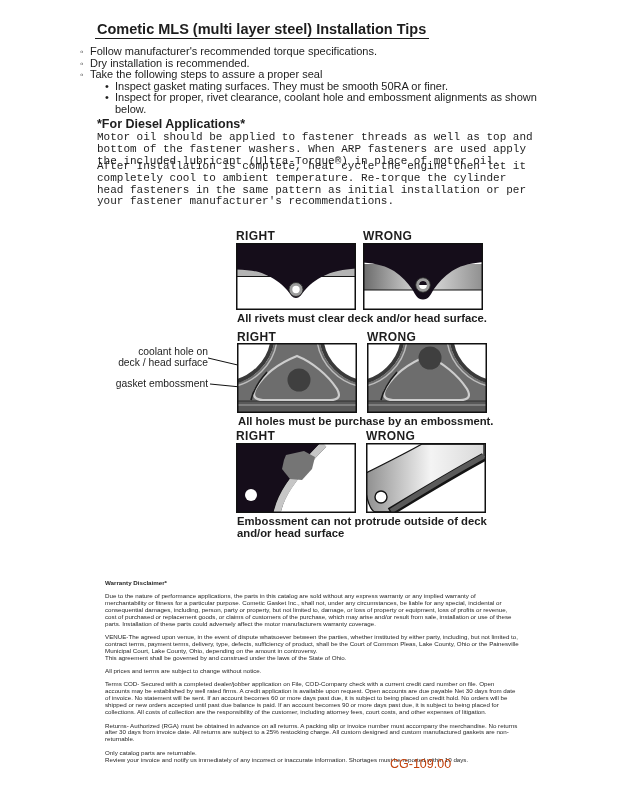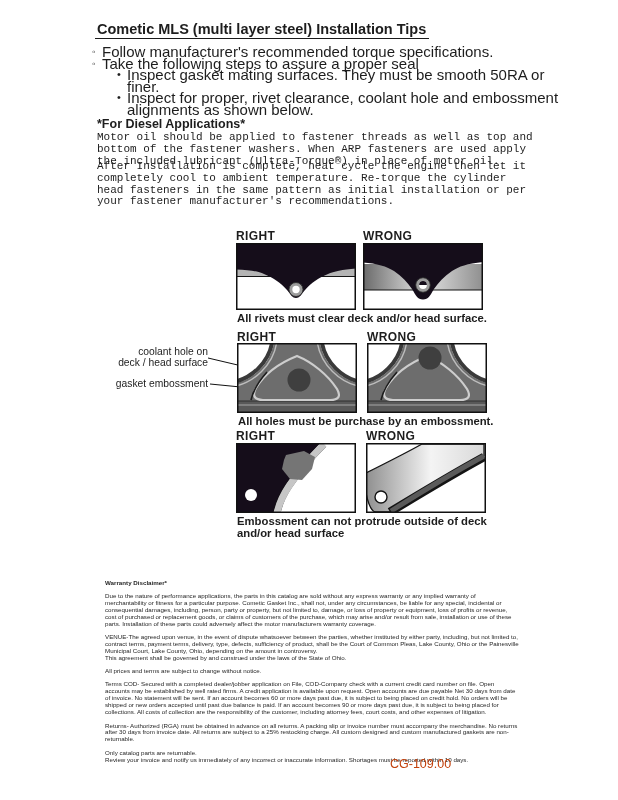--- a/index.html
+++ b/index.html
@@ -1,20 +1,20 @@
 <!DOCTYPE html>
 <html><head>
 <meta charset="utf-8">
 <style>
   html,body{margin:0;padding:0;background:#ffffff;}
   .page{position:relative;width:618px;height:800px;background:#ffffff;overflow:hidden;
         font-family:"Liberation Sans","DejaVu Sans",sans-serif;color:#1d1d1d;border-radius:10px;}
   .title{position:absolute;left:97px;top:21px;font-size:14.5px;font-weight:700;
          border-bottom:1.6px solid #1a1a1a;padding:0 3px 1px 2px;margin-left:-2px;}
-  .tips{position:absolute;left:92px;top:46px;font-size:15px;line-height:11.6px;width:470px;}
+  .tips{position:absolute;left:80px;top:46px;font-size:11px;line-height:11.6px;width:470px;}
   .tip{position:relative;padding-left:10px;}
   .tip::before{content:"◦";position:absolute;left:0;top:0;font-size:10px;}
   .tip.sub{margin-left:25px;}
   .tip.sub::before{content:"•";font-size:11px;}
   .diesel-heading{position:absolute;left:97px;top:117px;font-size:12.5px;font-weight:700;}
   .para{position:absolute;left:97px;width:448px;font-size:11px;line-height:11.8px;margin:0;font-family:Liberation Mono, monospace;}
   .p1{top:132px;}
   .p2{top:161px;width:436px;}
   .p3{top:203px;}
   .fig-label{position:absolute;width:120px;text-align:left;font-size:12px;font-weight:700;letter-spacing:.4px;}
@@ -31,20 +31,21 @@
 </style>
 </head>
 <body>
 
 <div class="page">
 
   <div class="title">Cometic MLS (multi layer steel) Installation Tips</div>
 
   <div class="tips">
     <div class="tip">Follow manufacturer's recommended torque specifications.</div>
+    <div class="tip">Dry installation is recommended.</div>
     <div class="tip">Take the following steps to assure a proper seal</div>
     <div class="tip sub">Inspect gasket mating surfaces.  They must be smooth 50RA or finer.</div>
     <div class="tip sub">Inspect for proper, rivet clearance, coolant hole and embossment alignments as shown below.</div>
   </div>
 
   <div class="diesel-heading">*For Diesel Applications*</div>
   <p class="para p1">Motor oil should be applied to fastener threads as well as top and bottom of the fastener washers. When ARP fasteners are used apply the included lubricant (Ultra-Torque®) in place of motor oil.</p>
   <p class="para p2">After Installation is complete, heat cycle the engine then let it completely cool to ambient temperature. Re-torque the cylinder head fasteners in the same pattern as initial installation or per your fastener manufacturer's recommendations.</p>
 
   <div class="fig-label" style="left:236px;top:229px">RIGHT</div>

